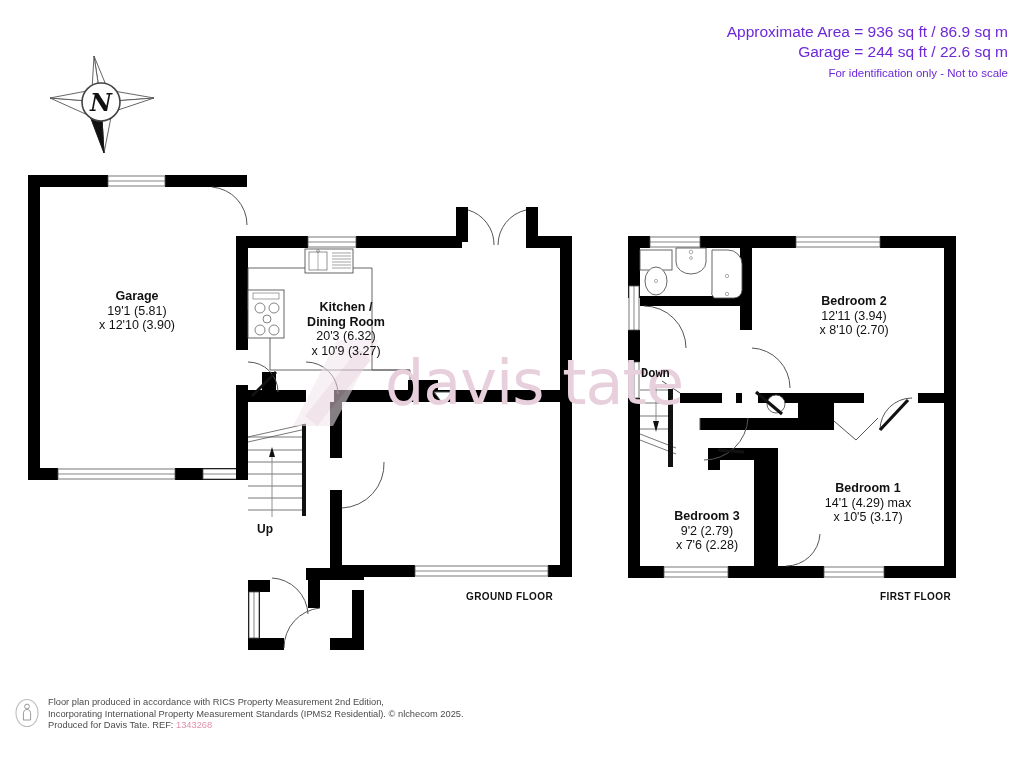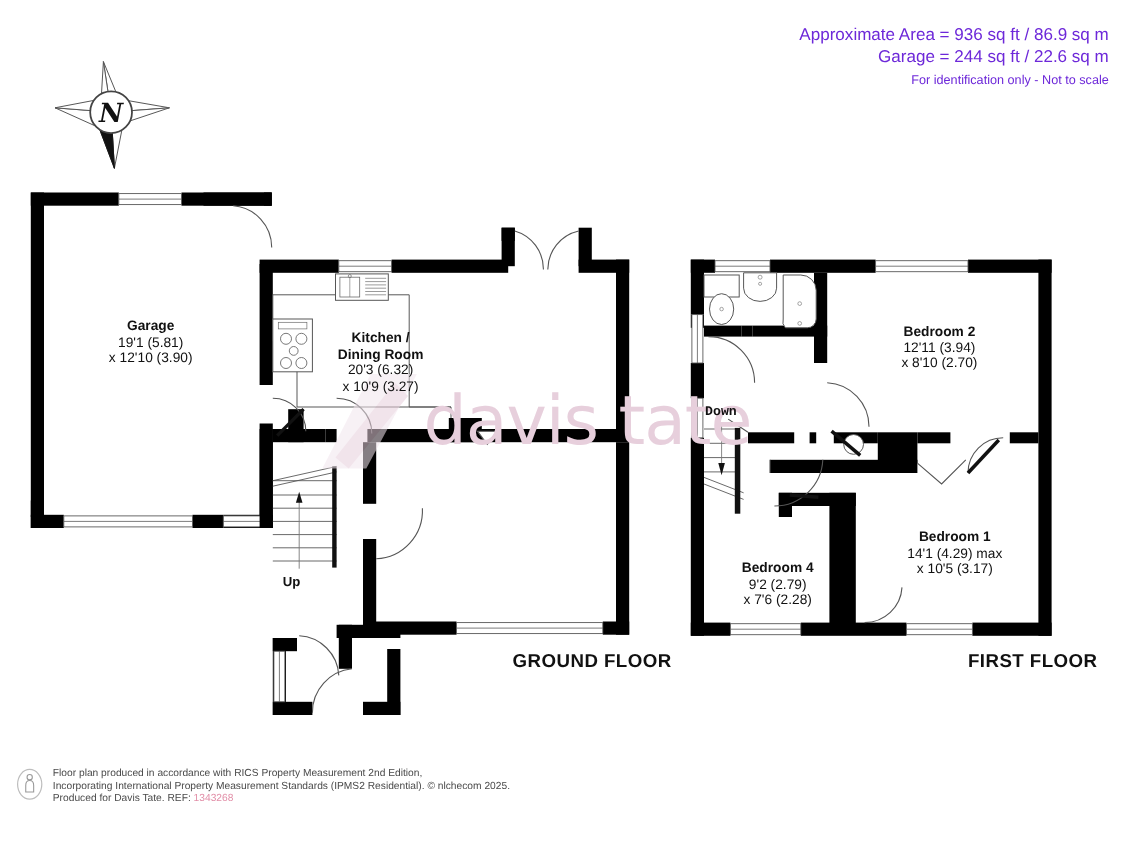--- a/index.html
+++ b/index.html
@@ -88,21 +88,21 @@
     display: block;
   }
   .stair-label {
     position: absolute;
     font-size: 12px;
     font-weight: bold;
     color: #111111;
   }
   .floor-title {
     position: absolute;
-    font-size: 17px;
+    font-size: 10px;
     font-weight: bold;
     letter-spacing: 0.4px;
     color: #111111;
   }
   
   #footer {
     position: absolute;
     left: 14px;
     top: 697px;
     display: flex;
@@ -476,21 +476,21 @@
     <span class="rdim">x 8'10 (2.70)</span>
   </div>
 
   <div class="room-label" style="left:798px; top:481px; width:140px;">
     <span class="rname">Bedroom 1</span>
     <span class="rdim">14'1 (4.29) max</span>
     <span class="rdim">x 10'5 (3.17)</span>
   </div>
 
   <div class="room-label" style="left:650px; top:509px; width:114px;">
-    <span class="rname">Bedroom 4</span>
+    <span class="rname">Bedroom 3</span>
     <span class="rdim">9'2 (2.79)</span>
     <span class="rdim">x 7'6 (2.28)</span>
   </div>
 
   <div class="stair-label" style="left:641px; top:367px;font-family:Liberation Mono, monospace;">Down</div>
 
   <div class="floor-title" style="left:880px; top:591px;">FIRST FLOOR</div>
 
   <div id="footer">
     <svg class="foot-icon" width="26" height="30" viewBox="0 0 26 30">

